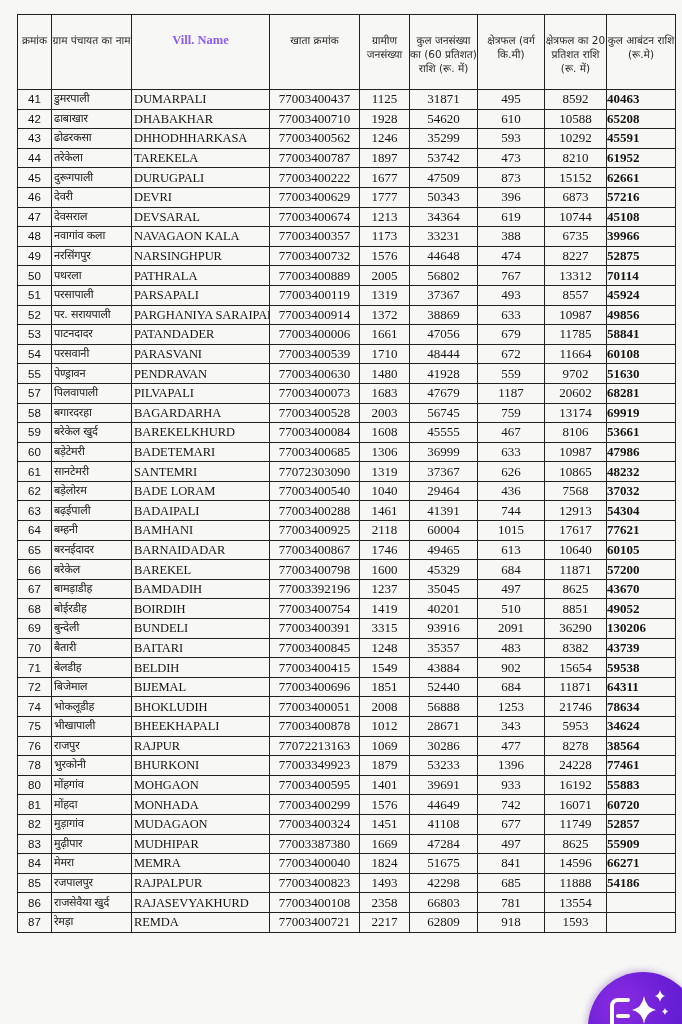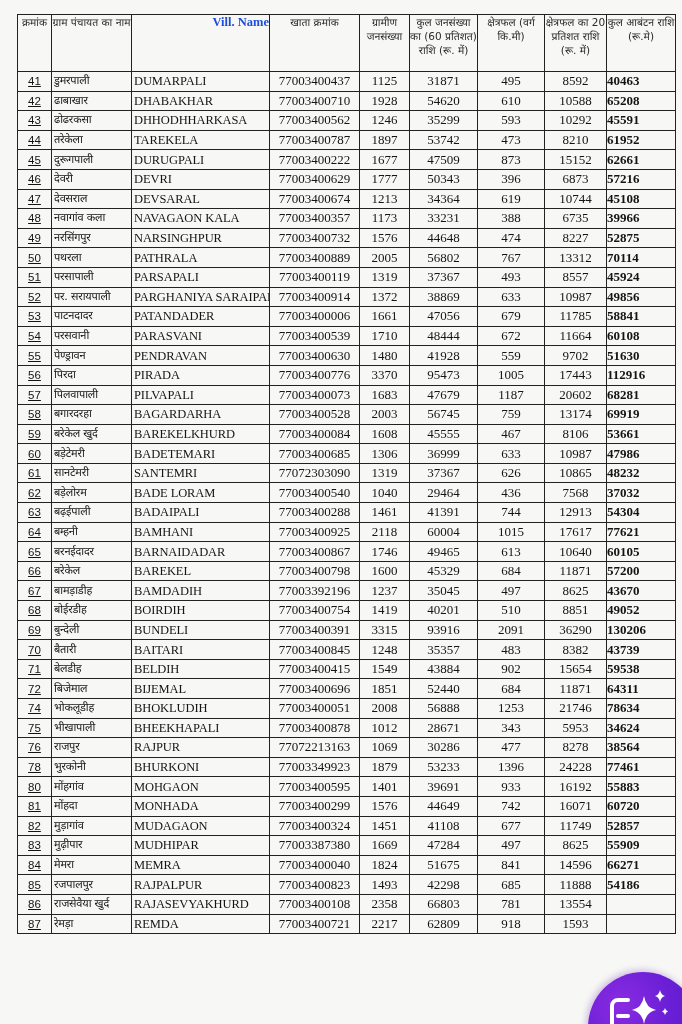--- a/index.html
+++ b/index.html
@@ -15,25 +15,25 @@
     table {
       border-collapse: collapse; table-layout: fixed; width: 658px;
       border: 1.6px solid #1a1a1a;
     }
     th, td {
       border: 1px solid #222; padding: 0; overflow: hidden; white-space: nowrap;
     }
     th {
       height: 56px; vertical-align: top; font-weight: normal;
       font-family: "DejaVu Sans", sans-serif; font-size: 10.5px; line-height: 14px;
-      white-space: normal; text-align: center; padding-top: 0; color: #2a2a2a;
+      white-space: normal; text-align: center; padding-top: 18px; color: #2a2a2a;
     }
-    th.en { font-family: "Liberation Serif", serif; font-weight: bold; font-size: 12.5px; color: #1d4ed8; text-align: right; }
+    th.en { font-family: "Liberation Serif", serif; font-weight: bold; font-size: 12.5px; color: #8b5cf6; }
     td { height: 18.6px; font-size: 13px; line-height: 18px; }
-    td.sn { text-align: center; font-family: "Liberation Sans", sans-serif; font-size: 11.5px; text-decoration: underline; }
+    td.sn { text-align: center; font-family: "Liberation Sans", sans-serif; font-size: 11.5px; }
     td.hi { font-family: "DejaVu Sans", sans-serif; font-size: 11px; padding-left: 2px; letter-spacing: -0.2px; }
     td.en { padding-left: 2px; font-size: 12.5px; letter-spacing: -0.1px; margin-top: 24px; }
     td.num { text-align: center; }
     td.bold { font-weight: bold; text-align: left; }
     .c1 { width: 34px; } .c2 { width: 80px; } .c3 { width: 138px; } .c4 { width: 90px; }
     .c5 { width: 50px; } .c6 { width: 68px; } .c7 { width: 67px; } .c8 { width: 62px; } .c9 { width: 69px; }
     .fab {
       position: absolute; left: 588px; top: 972px; width: 110px; height: 110px;
       border-radius: 50%;
       background: radial-gradient(circle at 30% 30%, #8a2be2 0%, #6a1fd6 45%, #5218c4 100%);
@@ -230,31 +230,20 @@
           <td class="hi">पेण्ड्रावन</td>
           <td class="en">PENDRAVAN</td>
           <td class="num">77003400630</td>
           <td class="num">1480</td>
           <td class="num">41928</td>
           <td class="num">559</td>
           <td class="num">9702</td>
           <td class="bold">51630</td>
         </tr>
         <tr>
-          <td class="sn">56</td>
-          <td class="hi">पिरदा</td>
-          <td class="en">PIRADA</td>
-          <td class="num">77003400776</td>
-          <td class="num">3370</td>
-          <td class="num">95473</td>
-          <td class="num">1005</td>
-          <td class="num">17443</td>
-          <td class="bold">112916</td>
-        </tr>
-        <tr>
           <td class="sn">57</td>
           <td class="hi">पिलवापाली</td>
           <td class="en">PILVAPALI</td>
           <td class="num">77003400073</td>
           <td class="num">1683</td>
           <td class="num">47679</td>
           <td class="num">1187</td>
           <td class="num">20602</td>
           <td class="bold">68281</td>
         </tr>

